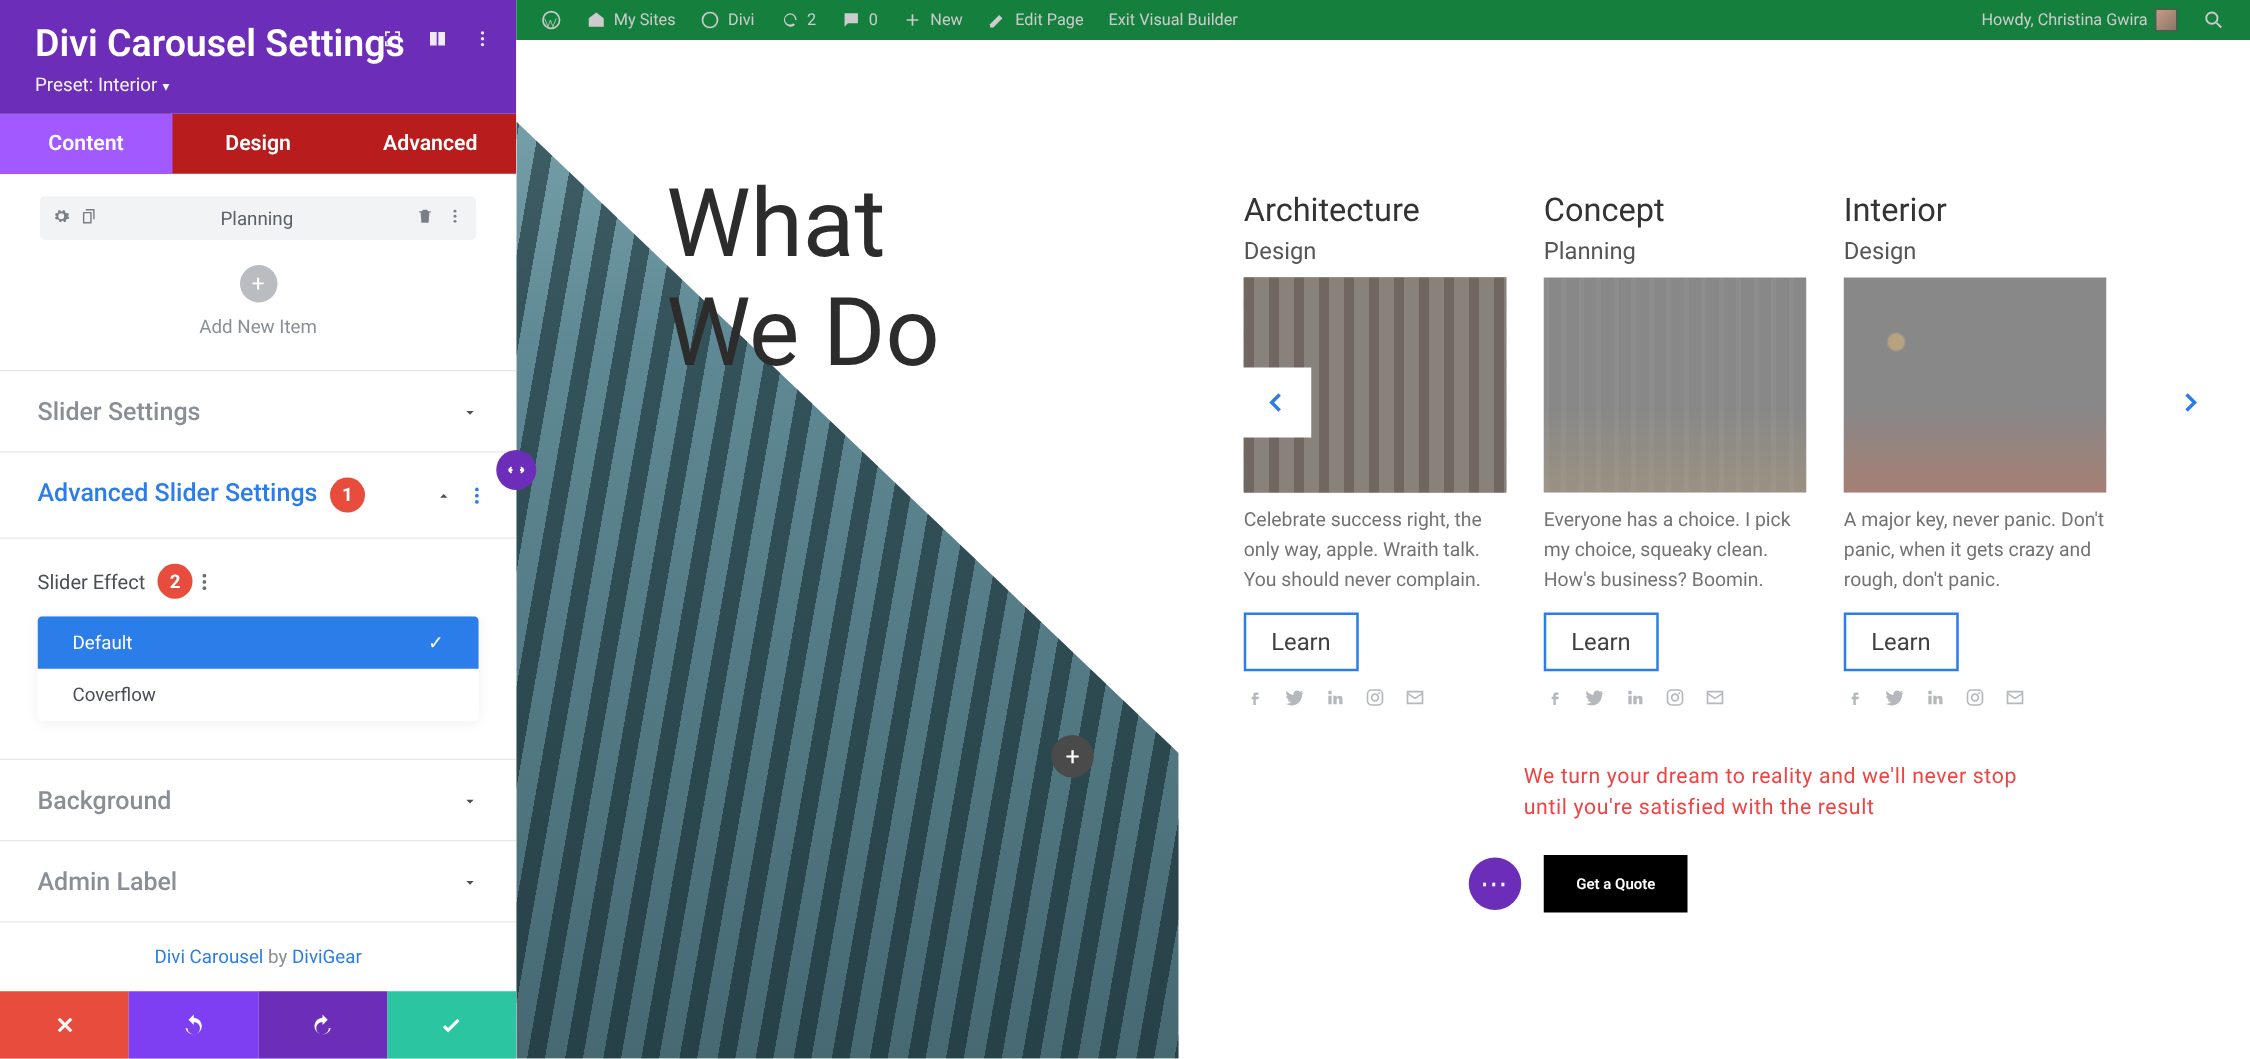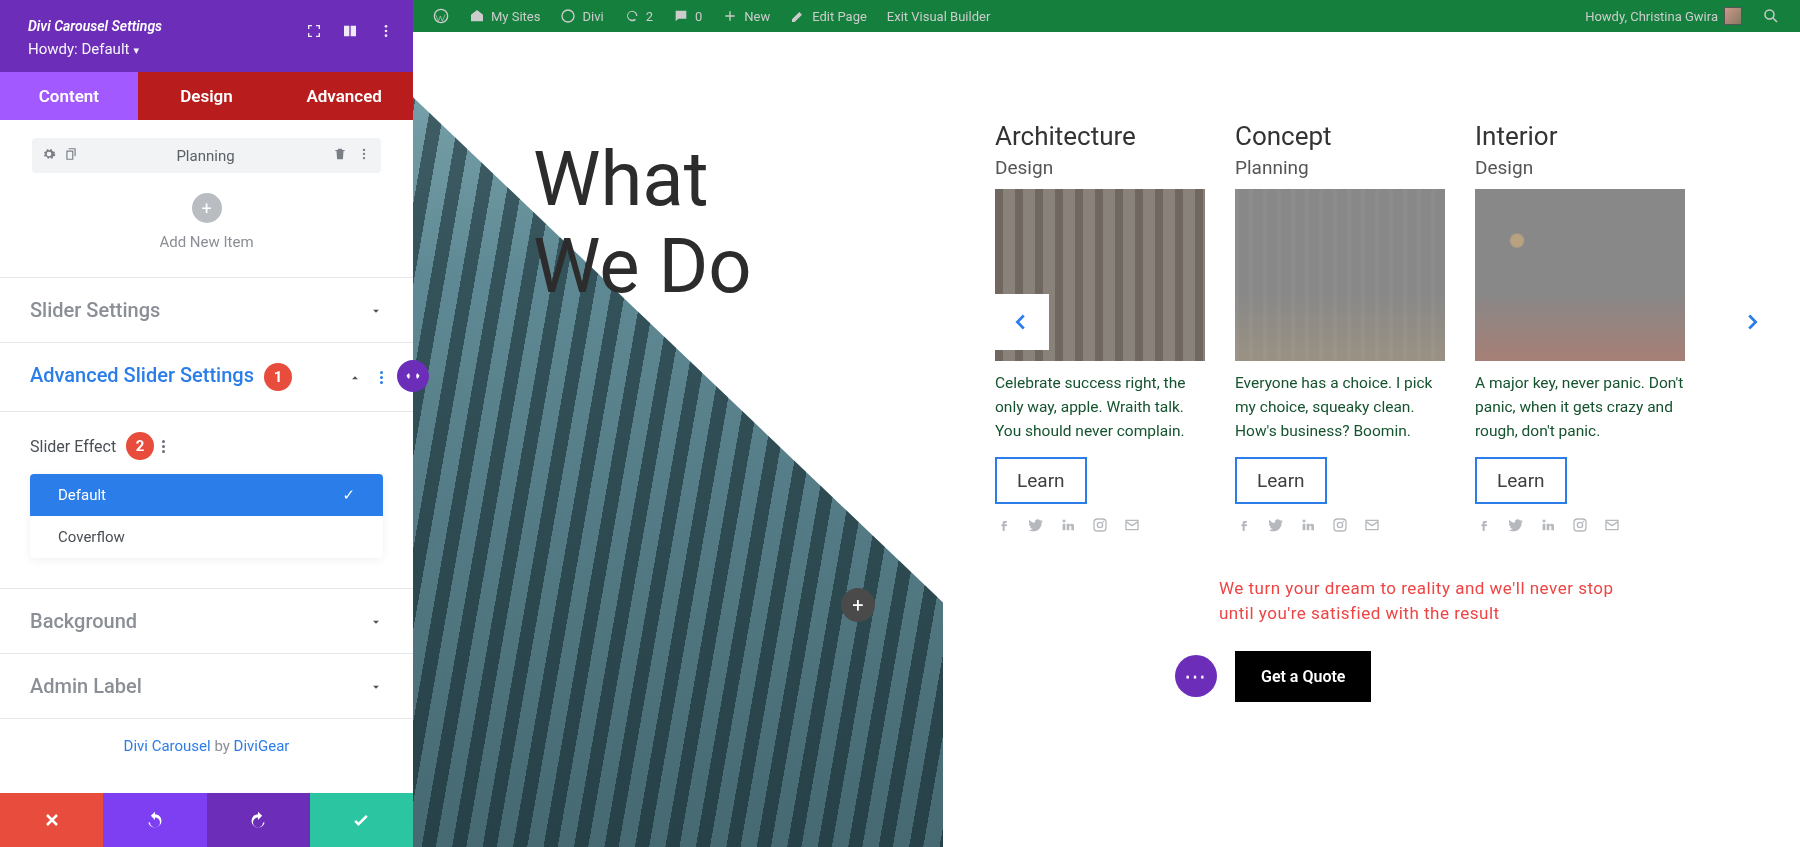--- a/index.html
+++ b/index.html
@@ -1,21 +1,21 @@
 <!DOCTYPE html>
 <html><head>
 <meta charset="utf-8">
 <style>
 * { margin: 0; padding: 0; box-sizing: border-box; font-family: -apple-system, BlinkMacSystemFont, "Segoe UI", Roboto, sans-serif; }
 body { width: 1800px; height: 847px; overflow: hidden; display: flex; background: #fff; }
 
 
 .sidebar { width: 413px; height: 100%; display: flex; flex-direction: column; background: #fff; position: relative; }
 .sb-header { background: #6c2eb9; color: #fff; padding: 18px 28px 14px; position: relative; }
-.sb-title { font-size: 14px; font-weight: 600; font-style: italic; }
+.sb-title { font-size: 30px; font-weight: 600; }
 .sb-preset { font-size: 15px; margin-top: 6px; opacity: .95; }
 .sb-preset::after { content: "▾"; font-size: 11px; margin-left: 4px; }
 .sb-header-icons { position: absolute; right: 18px; top: 22px; display: flex; gap: 18px; }
 .sb-header-icons span { width: 18px; height: 18px; display: inline-flex; align-items: center; justify-content: center; opacity: .9; cursor: pointer; }
 .sb-header-icons svg { width: 16px; height: 16px; fill: #fff; }
 
 .sb-tabs { display: flex; background: #b91c1c; }
 .sb-tab { flex: 1; text-align: center; color: #fff; padding: 14px 0; font-size: 17px; font-weight: 600; cursor: pointer; }
 .sb-tab.active { background: #a259ff; }
 
@@ -78,57 +78,57 @@
 .admin-bar .search svg { width: 18px; height: 18px; }
 
 .page { position: relative; height: calc(100% - 32px); display: flex; gap: 24px; }
 .hero-img { width: 530px; height: 100%; position: relative; overflow: hidden; }
 .hero-img .bldg { position: absolute; inset: 0; background: linear-gradient(180deg,#7fa8b0 0%,#5a8590 30%,#3d5f68 100%); clip-path: polygon(0 8%, 100% 70%, 100% 100%, 0 100%); }
 .hero-img .stripes { position: absolute; inset: 0; background: repeating-linear-gradient(100deg, rgba(20,40,45,.55) 0 14px, rgba(120,160,170,.15) 14px 30px); clip-path: polygon(0 8%, 100% 70%, 100% 100%, 0 100%); }
 .hero-title { position: absolute; left: 120px; top: 104px; font-family: "Rockwell", Georgia, serif; font-size: 76px; line-height: 1.15; color: #2c2c2c; z-index: 2; }
 
 .content { flex: 1; padding: 90px 0 0 0; position: relative; }
 
-.carousel { display: flex; gap: 30px; position: relative; margin-left: 28px; }
+.carousel { display: flex; gap: 30px; position: relative; margin-left: 28px; margin-top: 33px; }
 .card { width: 210px; }
 .card h3 { font-size: 26px; font-weight: 400; color: #333; line-height: 1.15; }
 .card .sub { font-size: 19px; color: #555; margin: 4px 0 10px; }
 .card .img { width: 210px; height: 172px; background: #888; margin-bottom: 10px; }
 .img-arch { background: linear-gradient(#b8b0a0,#8a8070); }
 .img-arch::after { content:""; display:block; height:100%; background: repeating-linear-gradient(90deg,#6b625a 0 8px,#8a8278 8px 20px), repeating-linear-gradient(#948a7a 0 18px,#6b625a 18px 24px); opacity:.85; }
 .img-concept { background: linear-gradient(#1a3a6a 0%,#0b1e3a 60%,#2a4a7a 100%); }
 .img-concept::after { content:""; display:block; height:100%; background: repeating-linear-gradient(90deg, rgba(255,255,255,.04) 0 4px, transparent 4px 14px), linear-gradient(transparent 60%, rgba(255,200,100,.15) 100%); }
 .img-interior { background: linear-gradient(#3a3a7a 0%,#2a2a5a 40%,#aa6a4a 100%); }
 .img-interior::after { content:""; display:block; height:100%; background: radial-gradient(circle at 20% 30%,rgba(255,200,120,.4) 0 6px,transparent 8px), linear-gradient(transparent 60%, rgba(255,100,60,.25) 100%); }
 
-.card p { font-size: 15.5px; line-height: 1.55; color: #14532d; margin-bottom: 14px; }
+.card p { font-size: 15.5px; line-height: 1.55; color: #737373; margin-bottom: 14px; }
 .learn-btn { display: inline-block; border: 2px solid #2b7de9; color: #404040; padding: 10px 20px; font-size: 19px; cursor: pointer; }
 .social { display: flex; gap: 14px; margin-top: 12px; }
 .social span { width: 18px; height: 18px; display: inline-flex; align-items: center; justify-content: center; }
 .social svg { width: 16px; height: 16px; fill: #b5b8bc; }
 
 .nav-arrow { position: absolute; top: 262px; width: 56px; height: 56px; background: #fff; display: flex; align-items: center; justify-content: center; cursor: pointer; z-index: 5; box-shadow: 0 0 0 rgba(0,0,0,0); }
 .nav-arrow svg { width: 22px; height: 22px; fill: none; stroke: #2b7de9; stroke-width: 3; }
 .nav-prev { left: 26px; }
 .nav-next { right: 20px; }
 
 .tagline { font-size: 17px; color: #ef4444; line-height: 1.5; letter-spacing: .5px; margin: 42px 0 24px 252px; width: 430px; }
 .cta-row { display: flex; align-items: center; gap: 18px; margin-left: -44px; }
 .fab { width: 42px; height: 42px; border-radius: 50%; background: #6c2eb9; color: #fff; display: flex; align-items: center; justify-content: center; font-size: 22px; cursor: pointer; letter-spacing: 2px; }
-.quote-btn { background: #000; color: #fff; padding: 16px 26px; font-size: 16px; font-weight: 600; cursor: pointer; }
+.quote-btn { background: #000; color: #fff; padding: 16px 26px; font-size: 12px; font-weight: 600; cursor: pointer; }
 
 .add-fab { position: absolute; left: 428px; top: 556px; width: 34px; height: 34px; border-radius: 50%; background: #4a4a4a; color: #fff; display: flex; align-items: center; justify-content: center; font-size: 20px; cursor: pointer; z-index: 10; }
 </style>
 </head>
 <body>
 
 <div class="sidebar">
   <div class="sb-header">
     <div class="sb-title">Divi Carousel Settings</div>
-    <div class="sb-preset">Howdy: Default</div>
+    <div class="sb-preset">Preset: Interior</div>
     <div class="sb-header-icons">
       <span>
           <svg viewBox="0 0 24 24">
             <path d="M3 3h6v2H5v4H3V3zm12 0h6v6h-2V5h-4V3zM3 15h2v4h4v2H3v-6zm16 0h2v6h-6v-2h4v-4z"></path>
           </svg>
         </span>
       <span>
           <svg viewBox="0 0 24 24">
             <path d="M3 4h8v16H3V4zm10 0h8v16h-8V4z"></path>
           </svg>

